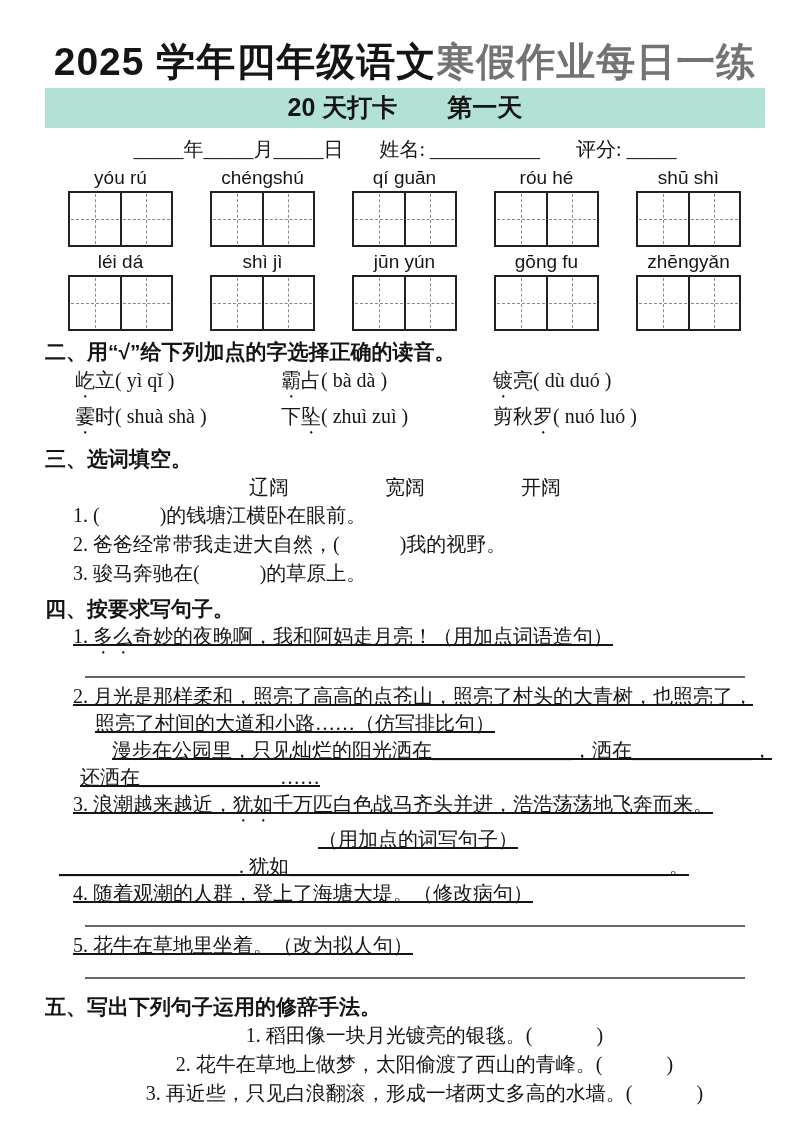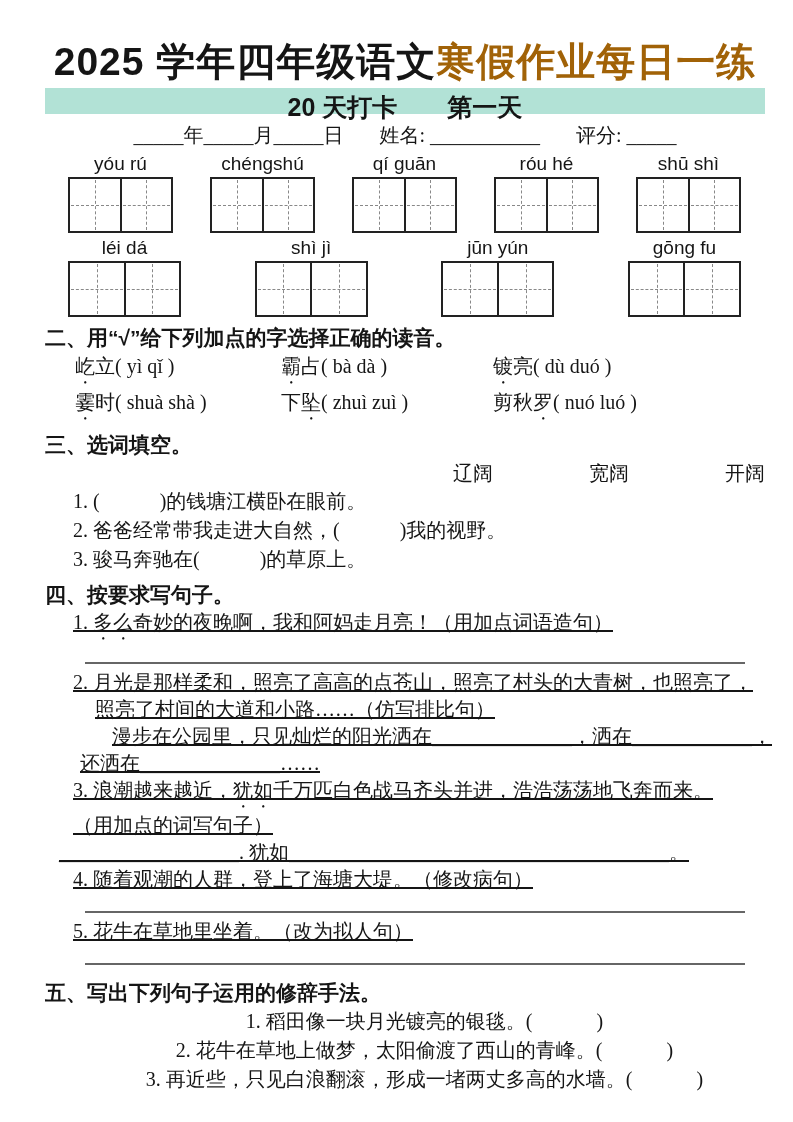--- a/index.html
+++ b/index.html
@@ -6,25 +6,25 @@
   body{
     width:793px;height:1122px;background:#ffffff;color:#151515;
     font-family:"Liberation Serif", serif;position:relative;overflow:hidden;
   }
   .page{padding:38px 28px 0 45px;}
   
   .title{
     text-align:center;font-family:"Liberation Sans", sans-serif;font-weight:bold;
     font-size:39px;line-height:48px;white-space:nowrap;letter-spacing:1px;
   }
-  .title .red{color:#a16207;}
+  .title .red{color:#737373;}
   .banner{
     margin-top:2px;background:#b2e2d6;text-align:center;
     font-family:"Liberation Sans", sans-serif;font-weight:bold;
-    font-size:25px;line-height:38px;height:26px;white-space:nowrap;
+    font-size:25px;line-height:38px;height:40px;white-space:nowrap;
   }
   .dateline{
     margin-top:8px;font-size:20px;line-height:27px;display:flex;
     justify-content:center;gap:36px;white-space:nowrap;
   }
   
   .sec-head{
     font-family:"Liberation Sans", sans-serif;font-weight:bold;
     font-size:21px;line-height:28px;margin-top:7px;white-space:nowrap;
   }
@@ -49,29 +49,29 @@
   .s2-grid{
     display:grid;grid-template-columns:206px 212px 1fr;
     margin-left:30px;font-size:20px;line-height:29px;white-space:nowrap;
   }
   .em{
     -webkit-text-emphasis:filled dot #151515;-webkit-text-emphasis-position:under left;
     text-emphasis:filled dot #151515;text-emphasis-position:under left;
   }
   
   .word-bank{
-    display:flex;justify-content:flex-end;gap:96px;font-size:20px;line-height:28px;
+    display:flex;justify-content:center;gap:96px;font-size:20px;line-height:28px;
   }
   .s3-item{margin-left:28px;font-size:20px;line-height:29px;white-space:nowrap;}
   
   .s4-item{margin-left:28px;font-size:20px;line-height:27px;white-space:nowrap;text-decoration:underline;}
   .indent2{margin-left:50px;}
   .fill1{margin-left:67px;}
   .fill2{margin-left:35px;}
-  .note-right{text-align:left;margin-right:2px;}
+  .note-right{text-align:center;margin-right:2px;}
   .ans-line{border-bottom:2px solid #666;height:18px;margin-left:40px;width:660px;margin-bottom:5px;}
   
   .s5-row{
     display:flex;justify-content:center;margin-left:40px;
     font-size:20px;line-height:29px;white-space:nowrap;
   }
   .paren{letter-spacing:1px;}
 </style>
 </head>
 <body>
@@ -145,20 +145,27 @@
       </div>
       <div class="pw-group">
         <div class="pinyin">jūn  yún</div>
         <div class="boxes">
             <div class="cell"></div>
             <div class="cell"></div>
           </div>
       </div>
       <div class="pw-group">
         <div class="pinyin">gōng  fu</div>
+        <div class="boxes">
+            <div class="cell"></div>
+            <div class="cell"></div>
+          </div>
+      </div>
+      <div class="pw-group">
+        <div class="pinyin">zhēngyǎn</div>
         <div class="boxes">
             <div class="cell"></div>
             <div class="cell"></div>
           </div>
       </div>
     </div>
   </div>
 
   <div class="sec-head">二、用“√”给下列加点的字选择正确的读音。</div>
   <div class="s2-grid">

